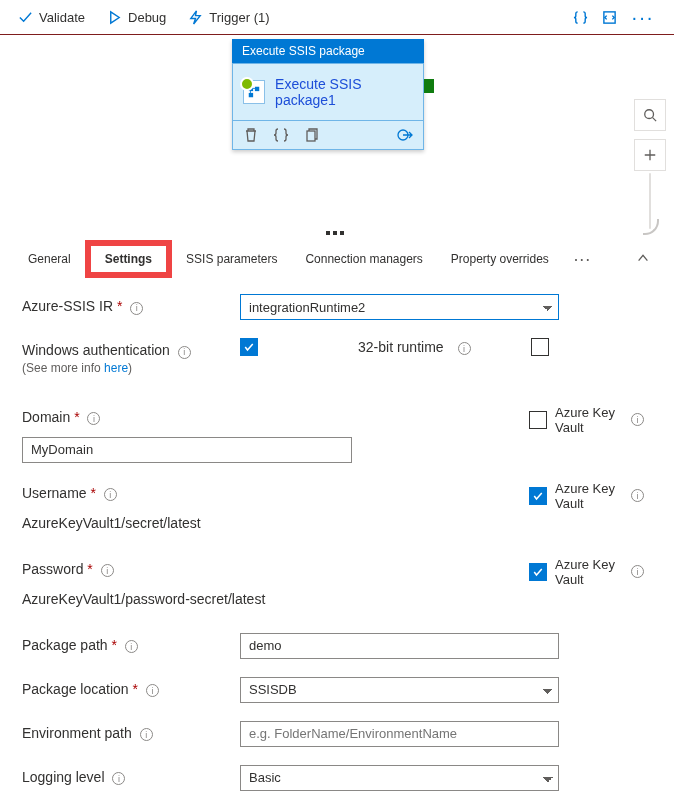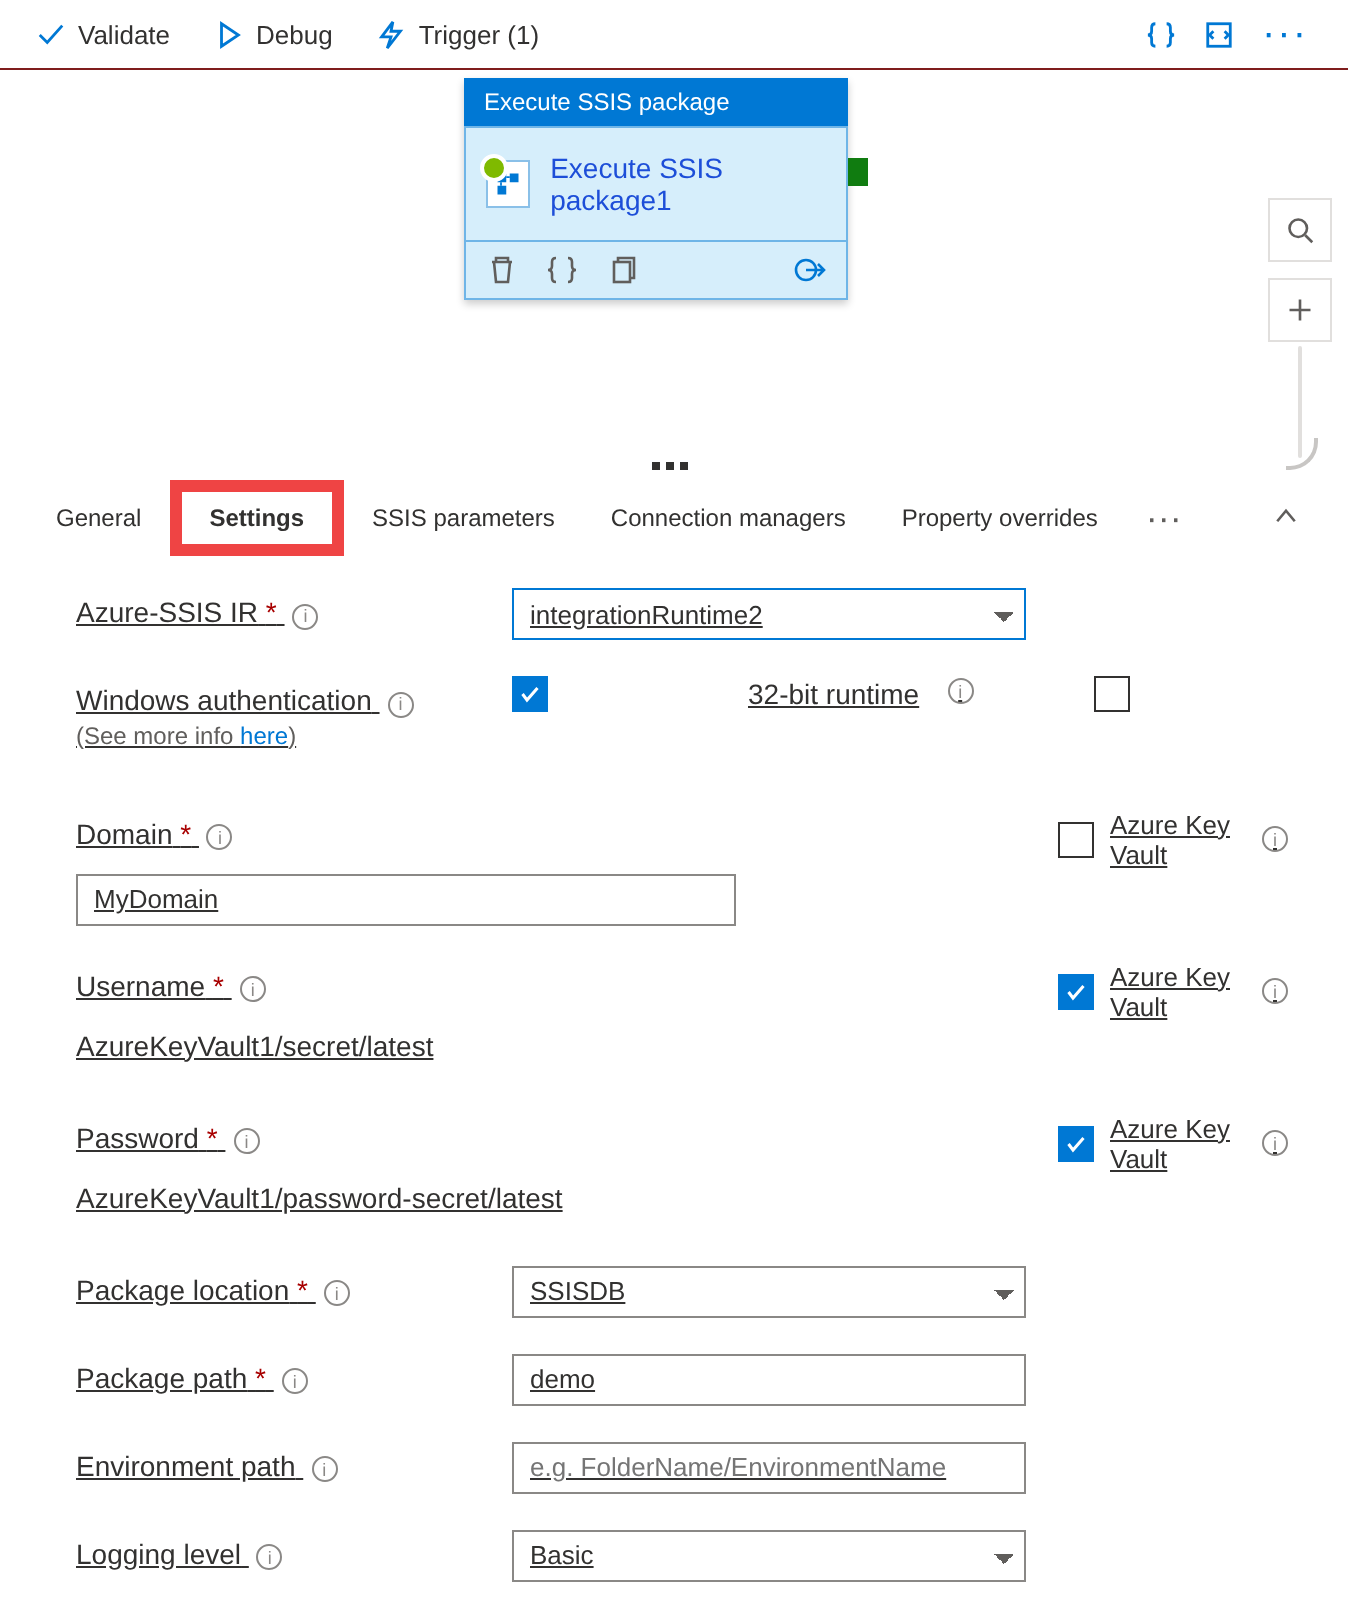--- a/index.html
+++ b/index.html
@@ -40,43 +40,43 @@
   
   .tabs { display:flex; align-items:center; gap:0; padding: 8px 14px 0 14px; border-bottom: none; height:42px;}
   .tab { padding: 6px 14px; cursor:pointer; color:#323130; font-size:12px;}
   .tab.selected { font-weight:600;}
   .tab.highlight { border: 6px solid #ef4444; }
   .tabs .more { color:#605e5c; padding:0 10px; font-size:18px; cursor:pointer;}
   .tabs .chev { margin-left:auto; padding:4px 10px; cursor:pointer;}
   .tabs .chev svg{width:14px;height:14px;stroke:#605e5c;fill:none;stroke-width:1.5;}
 
   
-  .panel { position:relative; height: 523px; overflow-y:auto; padding: 18px 30px 14px 38px; text-decoration: underline; }
+  .panel { position:relative; height: 523px; overflow-y:auto; padding: 18px 30px 14px 22px; }
   .panel::-webkit-scrollbar{width:12px;}
   .panel::-webkit-scrollbar-thumb{background:#c8c6c4;}
   .panel::-webkit-scrollbar-track{background:#f3f2f1;}
 
   .row { display:flex; align-items:flex-start; margin-bottom: 16px; min-height: 28px;}
   .label-col { width: 218px; padding-top:4px; font-size:14px; color:#323130;}
   .label-col .sub{ font-size:12px; color:#605e5c; }
   .label-col .sub a{ color:#0078d4; text-decoration:none; cursor:pointer;}
   .req { color:#a80000; }
   .info-icon { display:inline-flex; width:13px;height:13px; border:1px solid #8a8886; border-radius:50%; font-size:9px; color:#8a8886; align-items:center; justify-content:center; margin-left:4px; cursor:help;}
   .field-col { flex:1; display:flex; align-items:center; gap:20px;}
-  .ctrl-input, .ctrl-select { width: 257px; height:26px; border:1px solid #8a8886; padding:1px 8px; font-size:13px; color:#323130; background:#fff;}
+  .ctrl-input, .ctrl-select { width: 319px; height:26px; border:1px solid #8a8886; padding:1px 8px; font-size:13px; color:#323130; background:#fff;}
   .ctrl-select { appearance:none; padding-right:24px; background-image: linear-gradient(45deg, transparent 50%, #605e5c 50%), linear-gradient(135deg, #605e5c 50%, transparent 50%); background-position: right 10px top 11px, right 5px top 11px; background-size:5px 5px; background-repeat:no-repeat;}
   .ctrl-select.primary { border-color:#0078d4;}
   .readonly-text{ font-size:14px; color:#323130; padding-top:2px;}
 
   .chk { width:18px; height:18px; border:1px solid #323130; display:inline-flex; align-items:center; justify-content:center; cursor:pointer; background:#fff; flex-shrink:0;}
   .chk.checked{ background:#0078d4; border-color:#0078d4;}
   .chk.checked svg{width:12px;height:12px; stroke:#fff; stroke-width:2; fill:none;}
   .chk.sm{width:16px;height:16px;}
 
-  .runtime-block{ display:flex; align-items:flex-start; gap:10px; margin-left:80px;}
+  .runtime-block{ display:flex; align-items:flex-end; gap:10px; margin-left:80px;}
   .akv-block{ margin-left:auto; display:flex; align-items:center; gap:8px;}
   .akv-label{ width:64px; font-size:13px; line-height:15px;}
 
   .cust-row{ margin-top:4px; display:flex; align-items:center; gap:8px; font-size:13px;}
 
 </style>
 </head>
 <body>
 
 <div class="toolbar">
@@ -279,37 +279,37 @@
   </div>
   <div class="row" style="margin-top:-14px;">
     <div class="label-col"></div>
     <div class="field-col" style="margin-left:-218px;">
       <span class="readonly-text">AzureKeyVault1/password-secret/latest</span>
     </div>
   </div>
 
   <div class="row">
     <div class="label-col">
+      <span>Package path</span> <span class="req">*</span>
+      <span class="info-icon">i</span>
+    </div>
+    <div class="field-col">
+      <input class="ctrl-input" value="demo" style="">
+    </div>
+  </div>
+
+  <div class="row">
+    <div class="label-col">
       <span>Package location</span> <span class="req">*</span>
       <span class="info-icon">i</span>
     </div>
     <div class="field-col">
       <select class="ctrl-select">
         <option>SSISDB</option>
       </select>
-    </div>
-  </div>
-
-  <div class="row">
-    <div class="label-col">
-      <span>Package path</span> <span class="req">*</span>
-      <span class="info-icon">i</span>
-    </div>
-    <div class="field-col">
-      <input class="ctrl-input" value="demo" style="">
     </div>
   </div>
 
   <div class="row">
     <div class="label-col">
       <span>Environment path</span>
       <span class="info-icon">i</span>
     </div>
     <div class="field-col">
       <input class="ctrl-input" placeholder="e.g. FolderName/EnvironmentName" style="">

